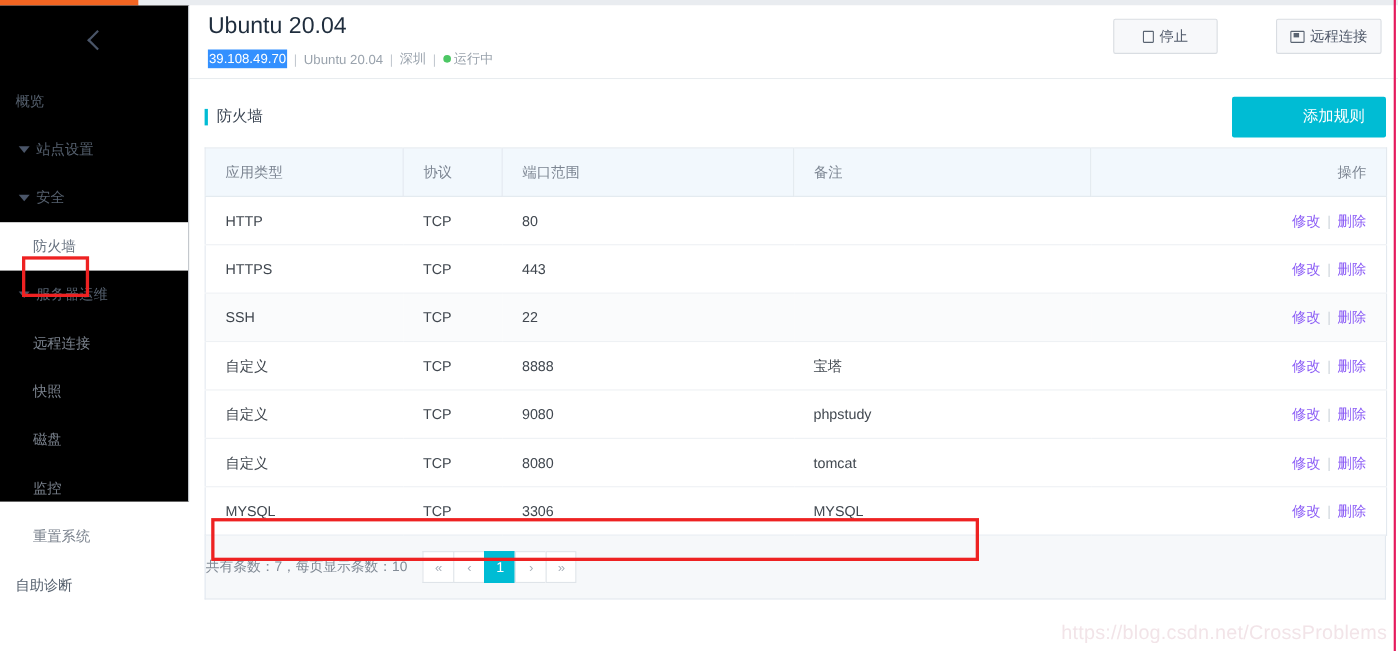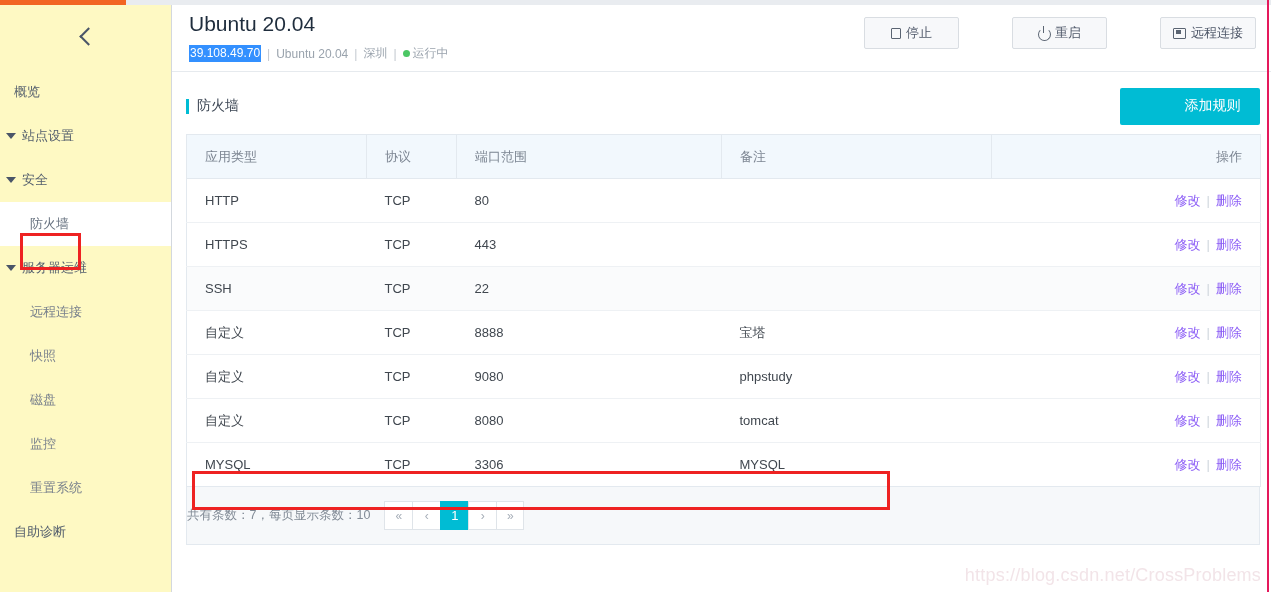--- a/index.html
+++ b/index.html
@@ -19,22 +19,22 @@
   }
   .top-strip-rest {
     position: absolute; top: 0; left: 126px;
     width: 1145px; height: 5px;
     background: #e9ecf0;
   }
 
   
   .sidebar {
     position: absolute; top: 5px; left: 0;
-    width: 172px; height: 587px;
-    background: #fef9c3;
+    width: 172px; height: 451px;
+    background: #000000;
     border-right: 1px solid #d3d8de;
   }
   .collapse-bar {
     height: 63px;
     display: flex; align-items: center; justify-content: center;
     cursor: pointer;
   }
   .chev-left {
     width: 13px; height: 13px;
     border-left: 2px solid #4a5568;
@@ -43,21 +43,21 @@
     margin-left: 5px;
   }
   .nav { padding-top: 2px; }
   .nav-item {
     height: 44px;
     display: flex; align-items: center;
     font-size: 13px; color: #55606e;
     cursor: pointer; position: relative;
   }
   .nav-item.lvl0 { padding-left: 14px; }
-  .nav-item.lvl0.has-caret { padding-left: 6px; align-items: center; }
+  .nav-item.lvl0.has-caret { padding-left: 17px; align-items: center; }
   .nav-item.lvl1 { padding-left: 30px; color: #7a828d; }
   .nav-item.active {
     background: #ffffff;
     color: #66717f;
   }
   .caret {
     width: 0; height: 0;
     border-left: 5px solid transparent;
     border-right: 5px solid transparent;
     border-top: 6px solid #4a5568;
@@ -329,24 +329,20 @@
         <span class="dot-green"></span>
         <span>运行中</span>
       </span>
     </div>
     <div class="h-actions">
       <div class="btn-out">
         <span class="ico-square"></span>
         <span>停止</span>
       </div>
       <div class="btn-out">
-        <span class="ico-power"></span>
-        <span>重启</span>
-      </div>
-      <div class="btn-out">
         <span class="ico-monitor"></span>
         <span>远程连接</span>
       </div>
     </div>
   </div>
 
   <div class="content">
     <div class="panel">
 
       <div class="panel-head">

